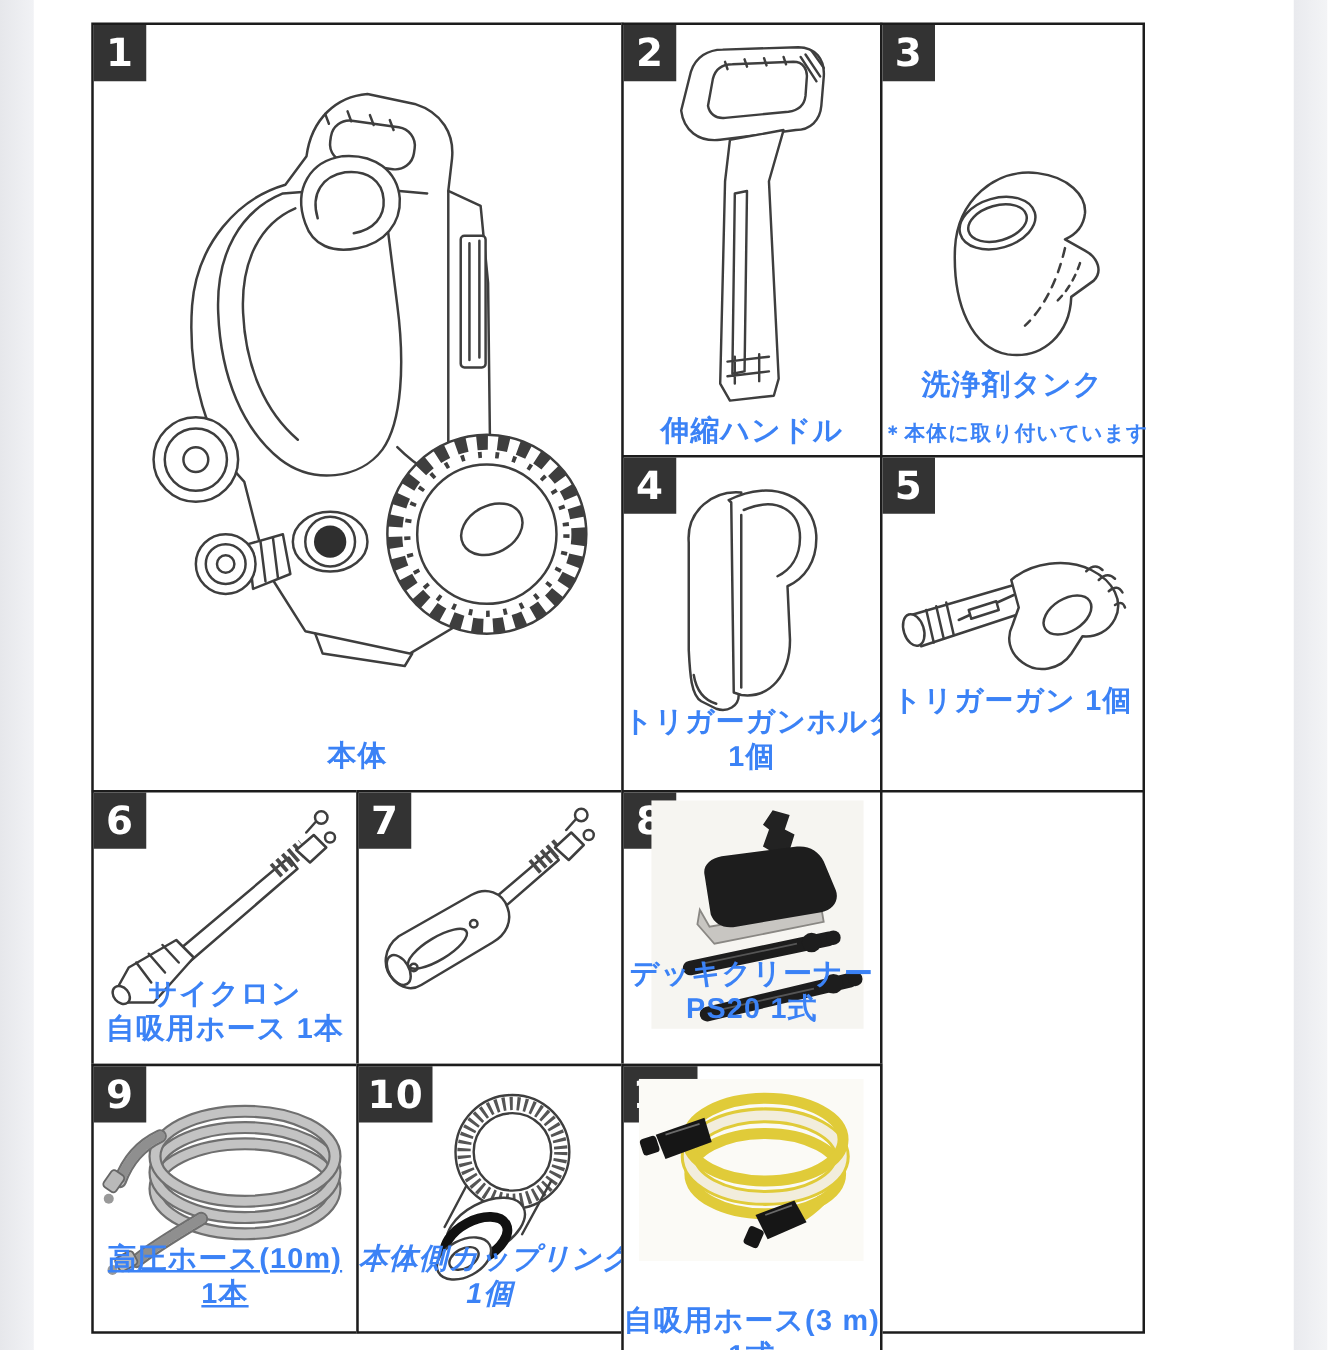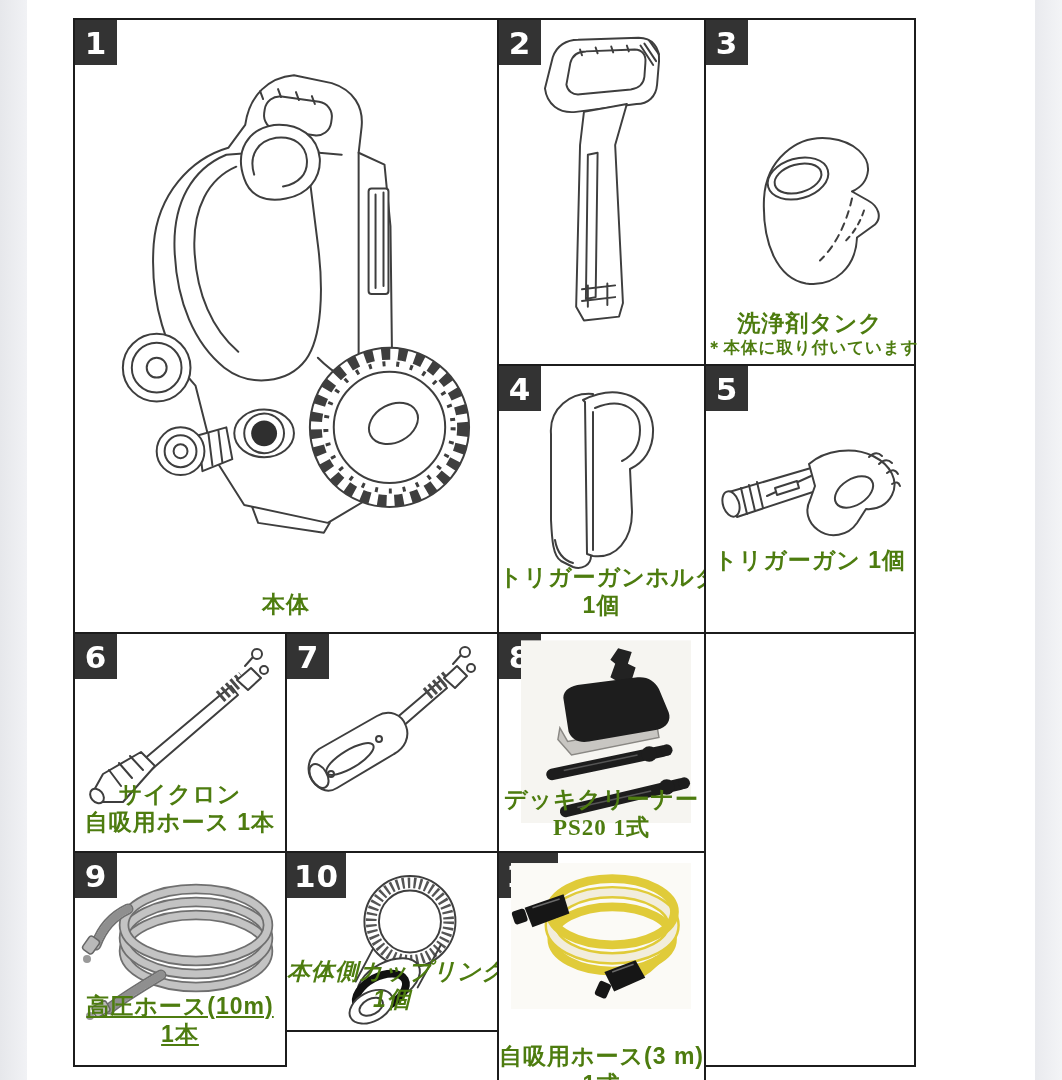--- a/index.html
+++ b/index.html
@@ -18,24 +18,24 @@
   .badge{
     position:absolute;top:0;left:0;min-width:28px;height:45px;padding:0 7px;
     background:#333333;color:#ffffff;
     display:flex;align-items:center;justify-content:center;
     font-size:31px;font-weight:bold;letter-spacing:1px;
     font-family:"DejaVu Sans","Liberation Sans",sans-serif;
   }
   .fig{position:absolute;}
   .label{
     position:absolute;left:0;right:0;text-align:center;
-    font-weight:bold;color:#4d7c0f;font-size:23px;line-height:1.25;
+    font-weight:bold;color:#3b82f6;font-size:23px;line-height:1.25;
     letter-spacing:1px;white-space:nowrap;
   }
-  .label .note{display:block;font-size:16.5px;letter-spacing:1px;margin-top:0;text-align:right;}
+  .label .note{display:block;font-size:16.5px;letter-spacing:1px;margin-top:16px;text-align:right;}
   svg{display:block;}
   .ln{stroke:#3e3e3e;stroke-width:2;fill:none;stroke-linejoin:round;stroke-linecap:round;}
   .lnw{stroke:#3e3e3e;stroke-width:2;fill:#ffffff;stroke-linejoin:round;stroke-linecap:round;}
 </style>
 </head>
 <body>
 
 <div class="edge-strip left"></div>
 <div class="edge-strip right"></div>
 
@@ -80,20 +80,23 @@
   <div class="badge">2</div>
   <svg class="fig" style="left:30px;top:8px;" width="145" height="312" viewBox="0 0 140 320">
     <path class="lnw" d="M12,62 L20,30 C24,18 34,12 46,12 L108,10 C122,10 130,20 129,34 L127,58 C126,70 118,78 106,78 L44,86 C26,88 14,78 12,62 Z"></path>
     <path class="lnw" d="M34,58 L38,36 C40,28 46,24 54,24 L104,22 C112,22 116,28 115,36 L114,50 C113,58 108,62 100,63 L48,68 C40,69 35,64 34,58 Z"></path>
     <path class="ln" d="M114,16 L126,34 M119,13 L129,27 M110,18 L123,38"></path>
     <path class="ln" d="M48,22 l2,6 M64,20 l2,6 M80,19 l2,6 M96,18 l2,6"></path>
     <path class="lnw" d="M52,86 L48,120 L44,286 L52,300 L88,296 L92,282 L84,120 L96,78 Z"></path>
     <path class="lnw" d="M56,130 L54,278 L64,276 L66,128 Z"></path>
     <path class="ln" d="M50,268 L84,264 M50,280 L84,276 M56,264 L56,286 M76,262 L76,284"></path>
   </svg>
+  <div class="label" style="bottom:5px;">
+    <span>伸縮ハンドル</span>
+  </div>
 </div>
 
 <div class="cell" style="left:704px;top:18px;width:212px;height:348px;">
   <div class="badge">3</div>
   <svg class="fig" style="left:30px;top:86px;" width="150" height="196" viewBox="0 0 150 195">
     <path class="lnw" d="M28,92 C30,54 60,28 94,32 C119,35 133,50 132,64 C131,74 125,81 116,85 L132,94 C143,100 146,111 139,118 L121,131 C120,160 99,181 70,177 C42,172 26,138 28,92 Z"></path>
     <ellipse cx="62" cy="72" rx="31" ry="20" transform="rotate(-16 62 72)" class="lnw"></ellipse>
     <ellipse cx="62" cy="72" rx="24" ry="14" transform="rotate(-16 62 72)" class="ln"></ellipse>
     <path class="ln" stroke-dasharray="7,6" d="M116,92 C110,118 99,140 84,154"></path>
     <path class="ln" stroke-dasharray="5,5" d="M128,104 C124,116 118,126 110,134"></path>
@@ -181,21 +184,21 @@
     <path fill="#1d1d1d" d="M44,62 C42,54 48,48 58,46 L120,38 C130,37 138,42 142,50 L152,74 C155,82 150,90 140,92 L70,104 C60,106 52,102 49,94 Z"></path>
     <line x1="32" y1="138" x2="146" y2="114" stroke="#1d1d1d" stroke-width="12" stroke-linecap="round"></line>
     <circle cx="132" cy="117" r="8" fill="#1d1d1d"></circle>
     <circle cx="150" cy="113" r="6" fill="#1d1d1d"></circle>
     <path d="M44,134 L120,118" stroke="#555555" stroke-width="1.5" fill="none"></path>
     <line x1="46" y1="176" x2="164" y2="148" stroke="#1d1d1d" stroke-width="12" stroke-linecap="round"></line>
     <circle cx="150" cy="151" r="8" fill="#1d1d1d"></circle>
     <circle cx="168" cy="147" r="6" fill="#1d1d1d"></circle>
     <path d="M58,172 L134,155" stroke="#555555" stroke-width="1.5" fill="none"></path>
   </svg>
-  <div class="label" style="bottom:8px;font-family:Liberation Serif, serif;">
+  <div class="label" style="bottom:30px;">
     <span>デッキクリーナー</span><br>
     <span>PS20 1式</span>
   </div>
 </div>
 
 <div class="cell" style="left:704px;top:632px;width:212px;height:435px;"></div>
 
 <div class="cell" style="left:73px;top:851px;width:214px;height:216px;">
   <div class="badge">9</div>
   <svg class="fig" style="left:6px;top:22px;" width="200" height="145" viewBox="0 0 200 145">
@@ -217,21 +220,21 @@
     <circle cx="6" cy="84" r="4" fill="#999999"></circle>
     <rect x="12" y="128" width="16" height="12" rx="3" transform="rotate(-28 20 134)" fill="#b9b9b9" stroke="#666" stroke-width="1.5"></rect>
     <circle cx="9" cy="141" r="4" fill="#999999"></circle>
   </svg>
   <div class="label" style="bottom:16px;text-decoration:underline;">
     <span>高圧ホース(10m)</span><br>
     <span>1本</span>
   </div>
 </div>
 
-<div class="cell" style="left:285px;top:851px;width:214px;height:181px;">
+<div class="cell" style="left:285px;top:851px;width:214px;height:216px;">
   <div class="badge">10</div>
   <svg class="fig" style="left:28px;top:12px;" width="155" height="175" viewBox="0 0 160 180">
     <circle cx="98" cy="58" r="47" class="lnw"></circle>
     <circle cx="98" cy="58" r="40" fill="none" stroke="#555555" stroke-width="11" stroke-dasharray="2.5,3.5"></circle>
     <circle cx="98" cy="58" r="32" class="ln"></circle>
     <path class="ln" d="M60,86 L42,120 M130,82 L106,126"></path>
     <ellipse cx="76" cy="120" rx="35" ry="20" transform="rotate(-28 76 120)" class="lnw"></ellipse>
     <ellipse cx="68" cy="131" rx="28" ry="16" transform="rotate(-28 68 131)" fill="none" stroke="#111111" stroke-width="8"></ellipse>
     <ellipse cx="58" cy="146" rx="24" ry="15" transform="rotate(-28 58 146)" class="lnw"></ellipse>
     <ellipse cx="58" cy="146" rx="13" ry="8" transform="rotate(-28 58 146)" class="ln"></ellipse>

